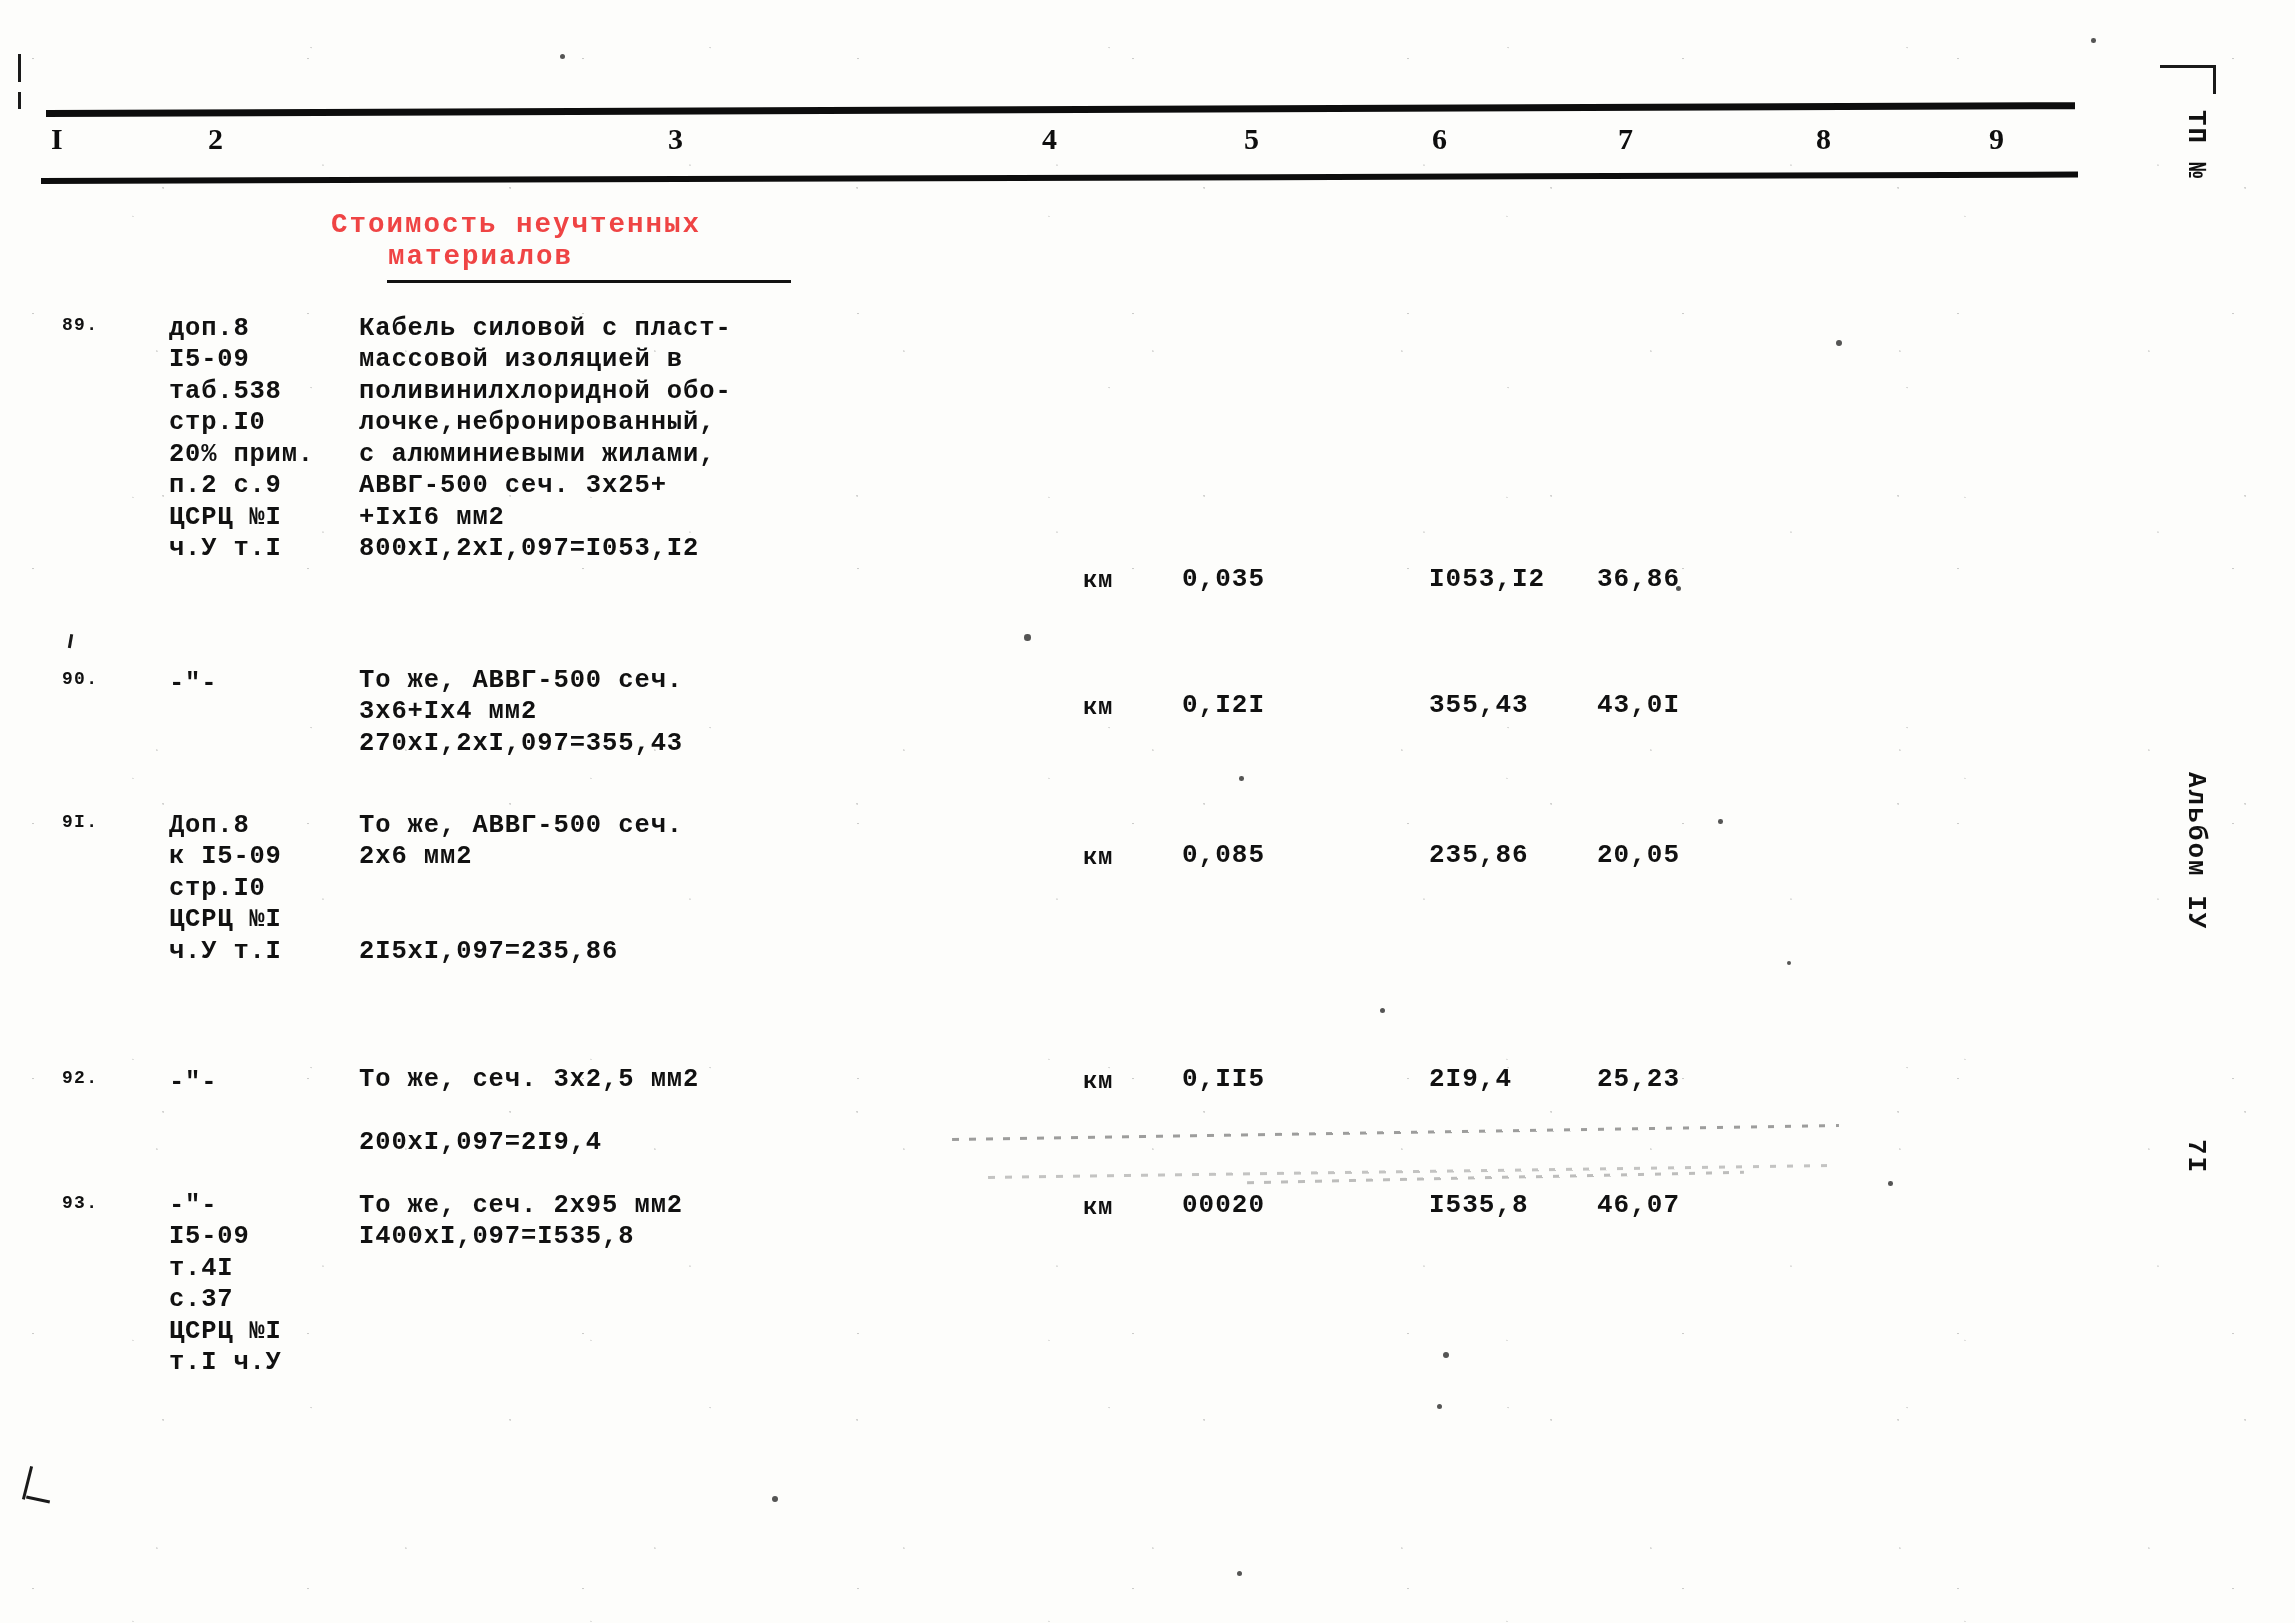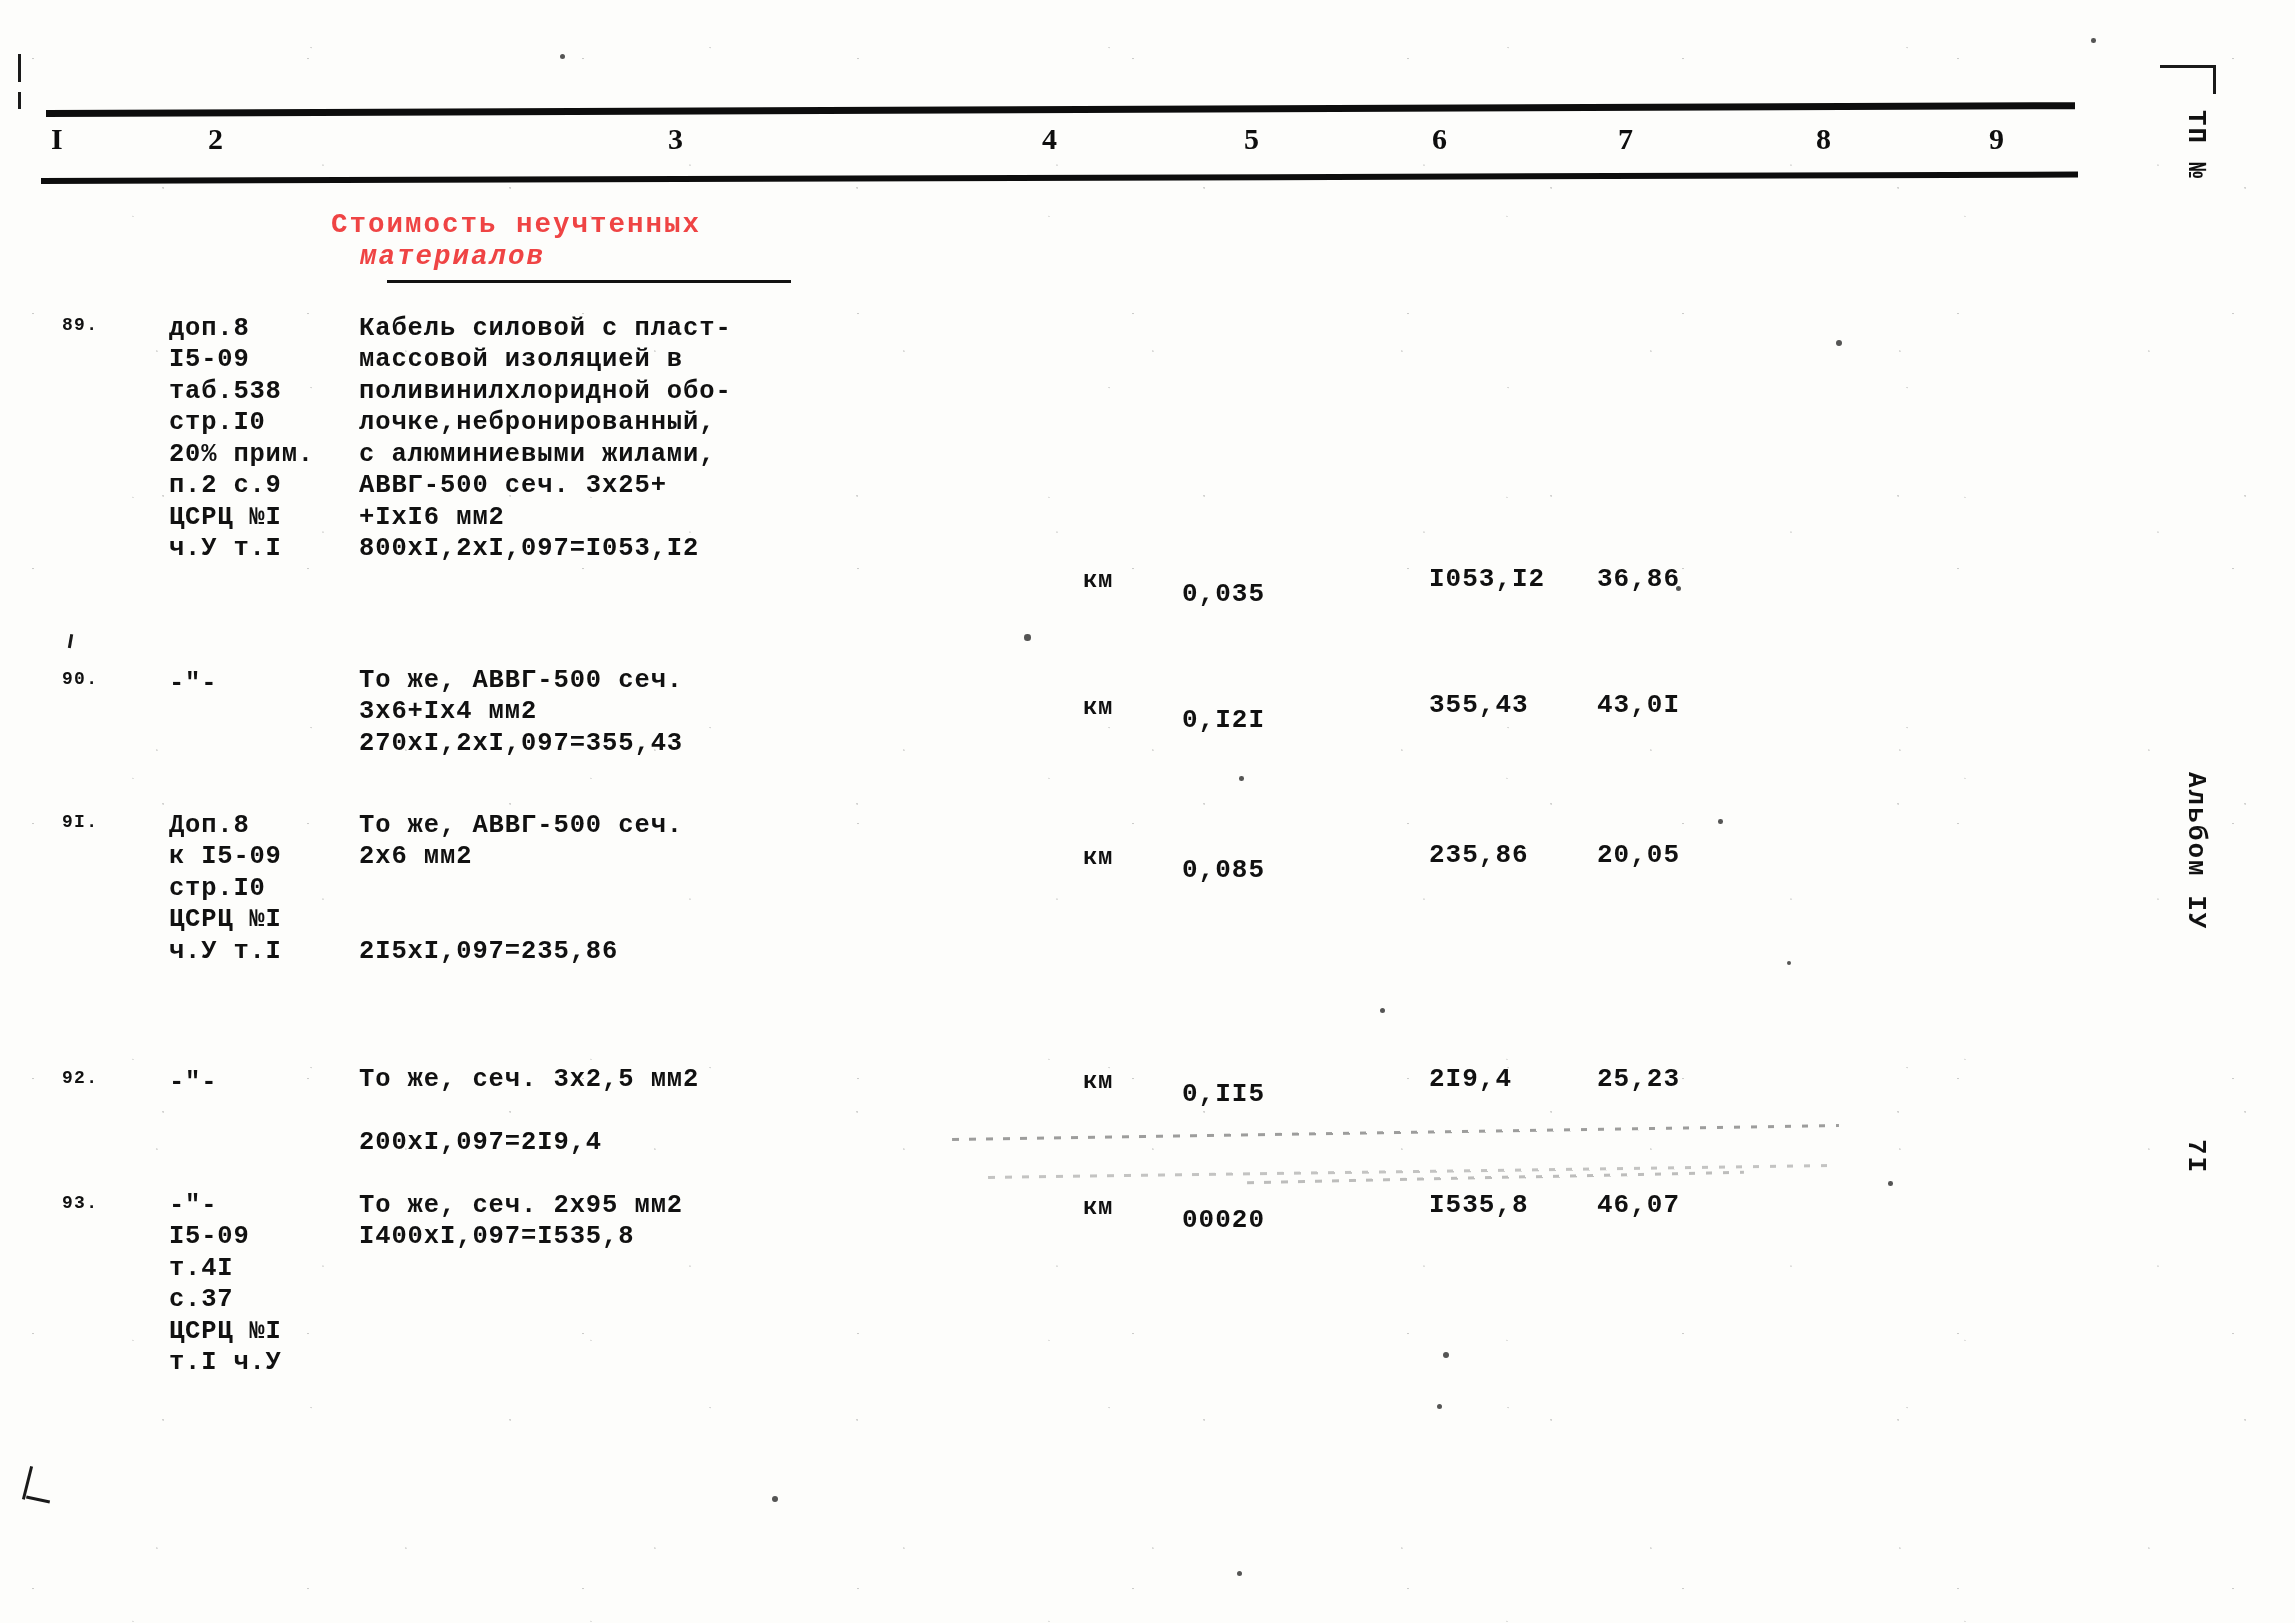--- a/index.html
+++ b/index.html
@@ -76,21 +76,21 @@
   #caption {
     position: absolute;
     left: 331px;
     top: 209px;
     font-size: 27.5px;
     font-weight: 700;
     line-height: 1.18;
     letter-spacing: 2px;
     color: #ef4444;
   }
-  #caption .l2 { margin-left: 29px; display: block; font-style: italic; }
+  #caption .l2 { margin-left: 57px; display: block; }
   #caption-underline {
     position: absolute;
     left: 387px;
     top: 280px;
     width: 404px;
     height: 3.3px;
     background: #121212;
   }
 
   
@@ -129,21 +129,20 @@
     letter-spacing: 0.7px;
   }
   .c-qty {
     position: absolute;
     left: 1182px;
     width: 144px;
     text-align: left;
     font-size: 26px;
     font-weight: 700;
     letter-spacing: 1px;
-    margin-top: 15px;
   }
   .c-price {
     position: absolute;
     left: 1429px;
     width: 170px;
     text-align: left;
     font-size: 26px;
     font-weight: 700;
     letter-spacing: 1px;
   }

